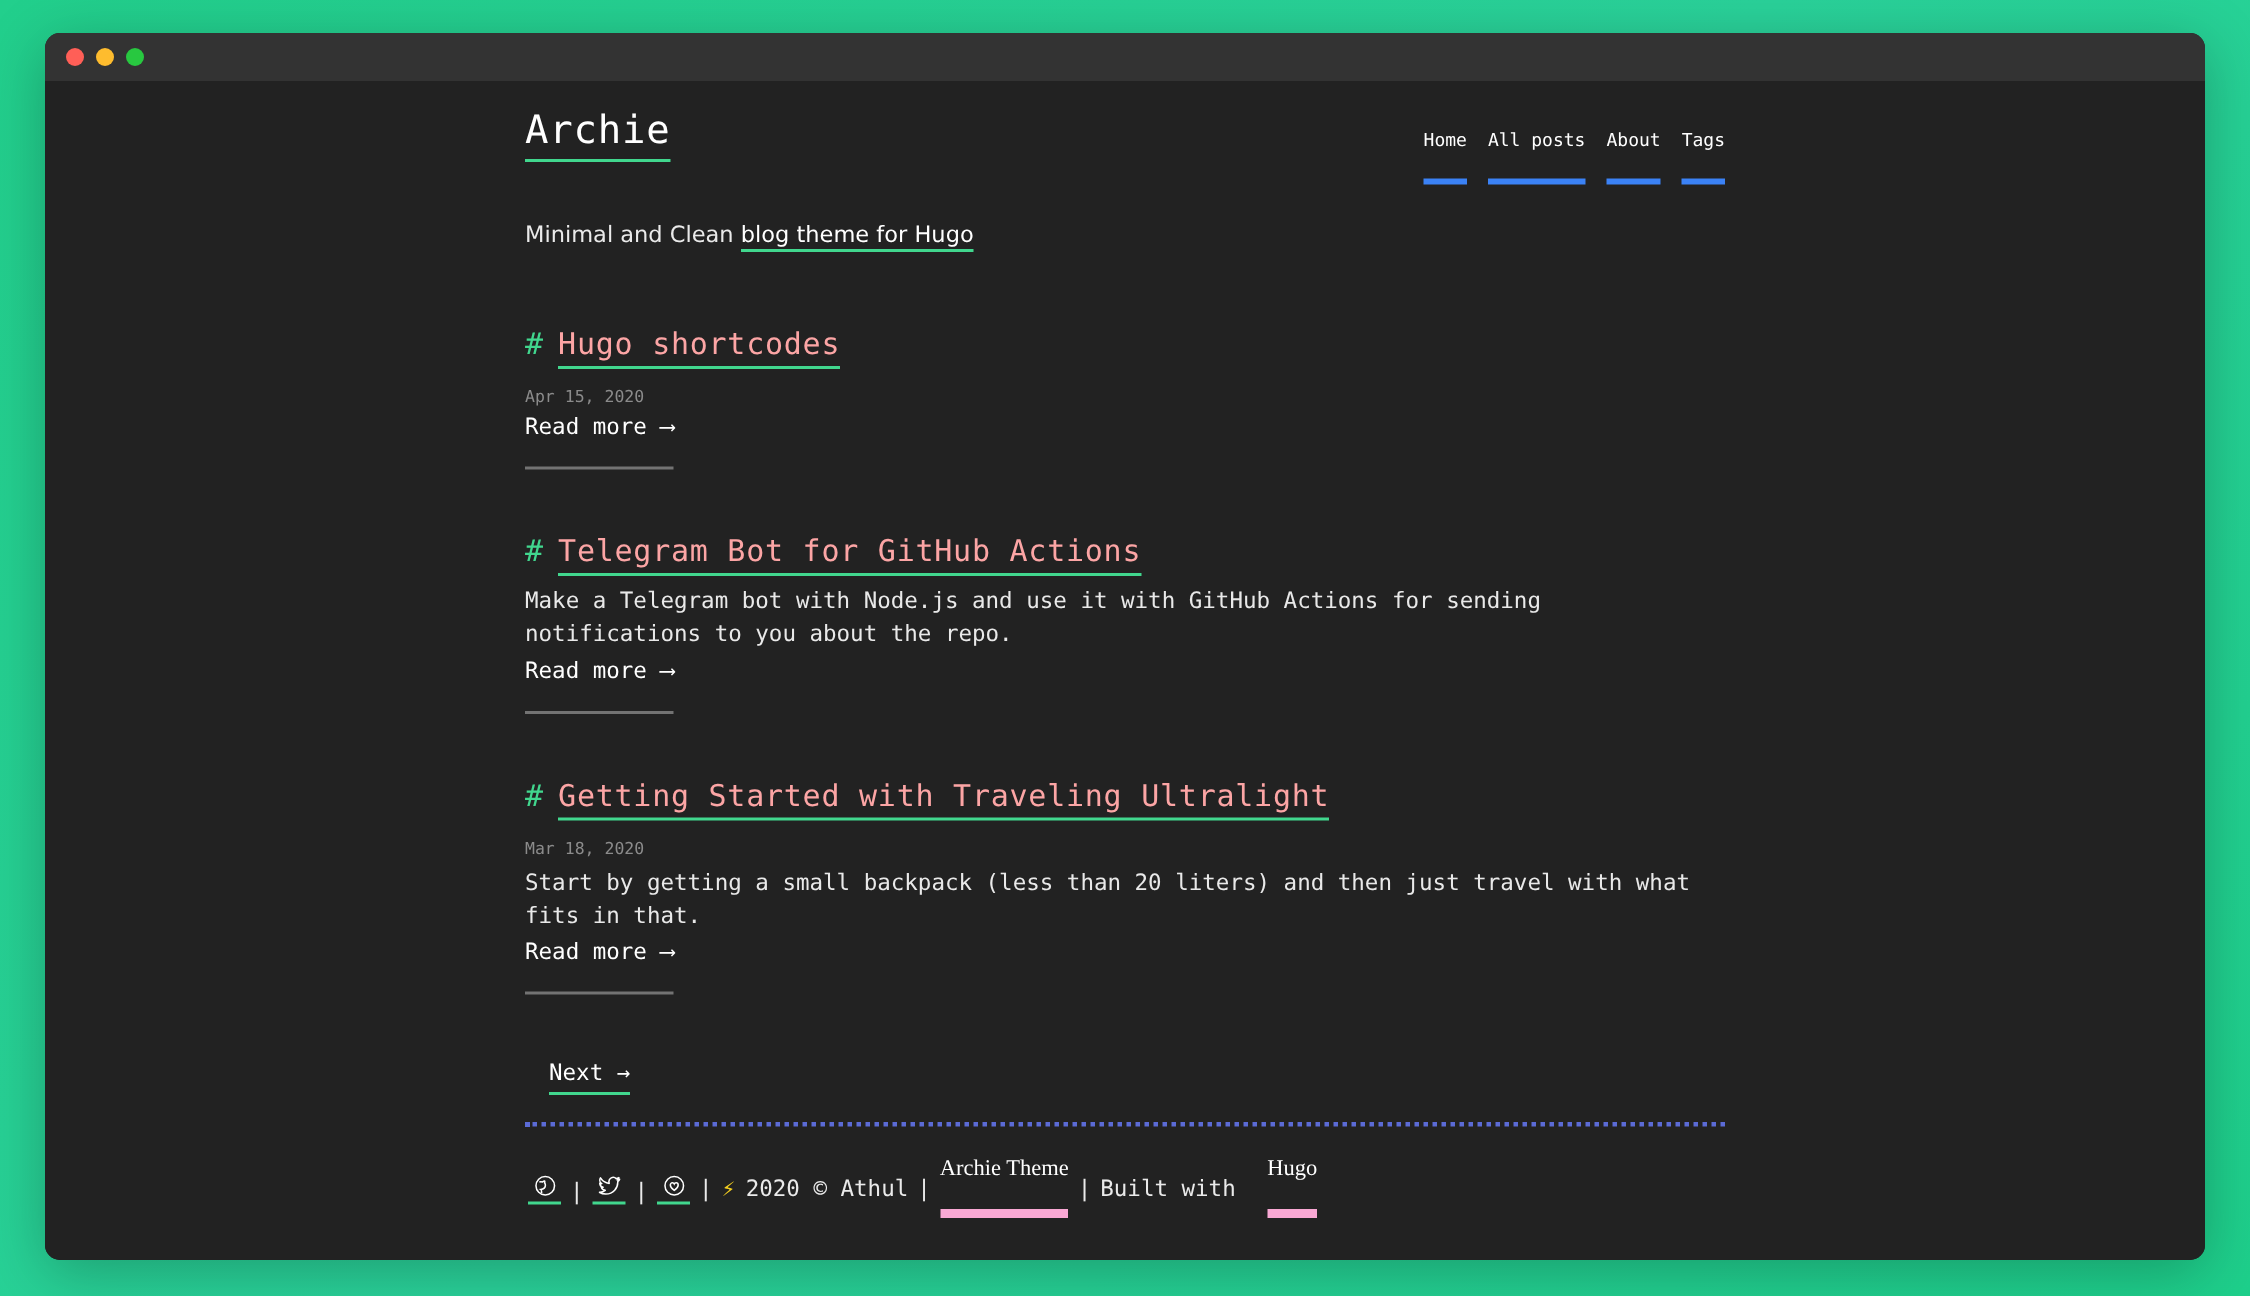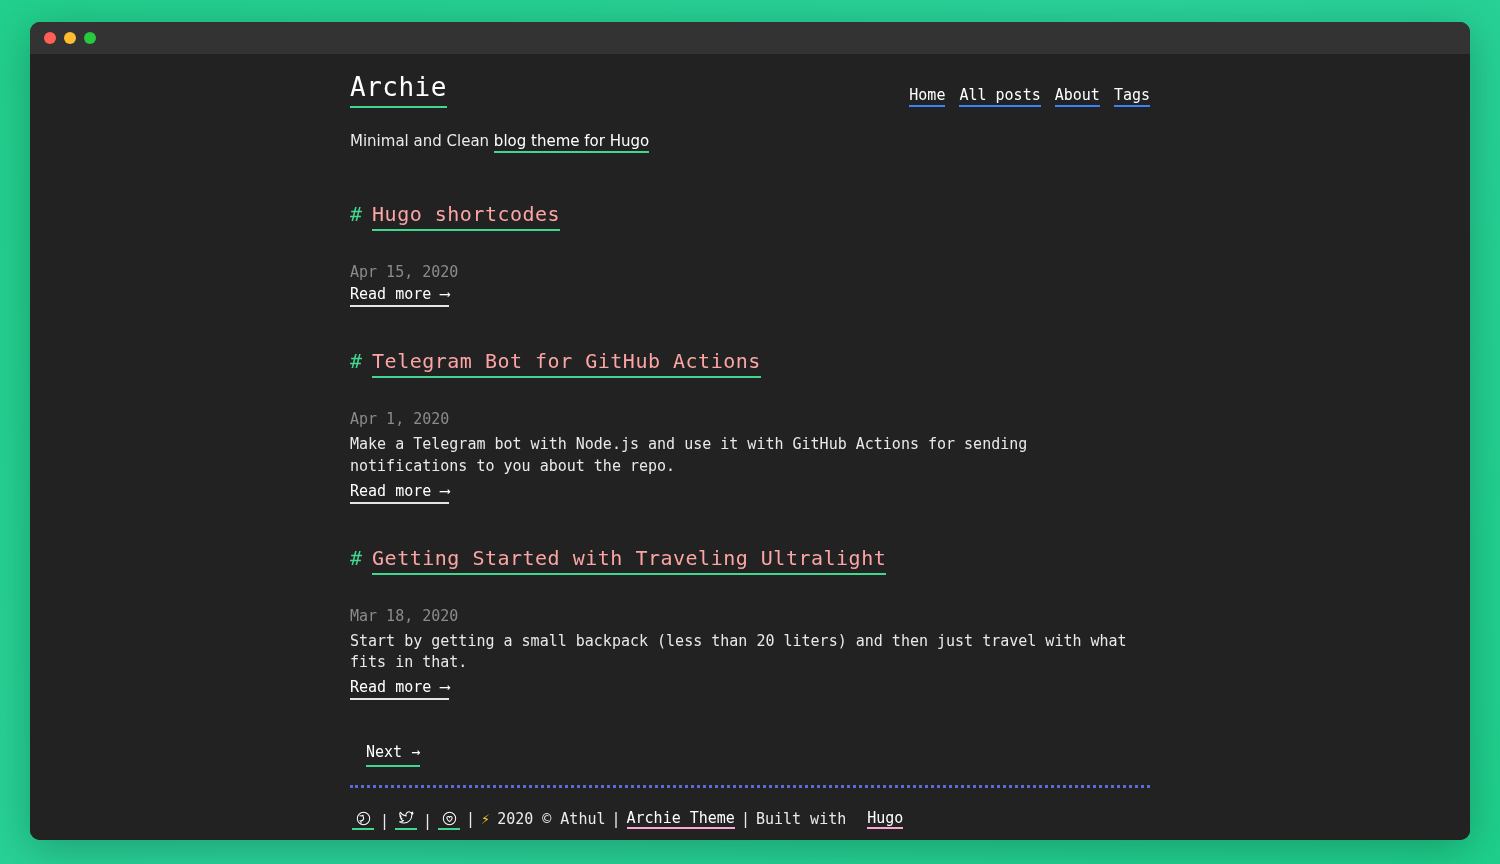--- a/index.html
+++ b/index.html
@@ -78,24 +78,24 @@
     display: inline-block;
     line-height: 1.2;
   }
   .nav {
     display: flex;
     gap: 14px;
     padding-top: 14px;
   }
   .nav a {
     color: #ffffff;
-    font-size: 15px;
-    text-decoration: none;
-    border-bottom: 2px solid #3b82f6;
-    padding-bottom: 1px;
+    font-size: 12px;
+    text-decoration: none;
+    border-bottom: 4px solid #3b82f6;
+    padding-bottom: 19px;
     line-height: 1.2;
   }
 
   .tagline {
     margin-top: 24px;
     font-size: 15px;
     color: #eaeaea;
     font-family: "DejaVu Sans", sans-serif;
   }
   .tagline a {
@@ -123,39 +123,39 @@
   }
   .post-title {
     color: #fca5a5;
     font-size: 20px;
     text-decoration: none;
     border-bottom: 2px solid #41d78e;
     padding-bottom: 3px;
     letter-spacing: 0.5px;
   }
   .post-date {
-    margin-top: 32px;
+    margin-top: 12px;
     color: #8b8b8b;
-    font-size: 15px;
+    font-size: 11px;
   }
   .post-excerpt {
     margin-top: 6px;
     color: #e9e9e9;
     font-size: 15px;
     line-height: 1.45;
     max-width: 790px;
   }
   .read-more {
     display: inline-block;
     margin-top: 4px;
     color: #ffffff;
     font-size: 15px;
     text-decoration: none;
-    border-bottom: 2px solid #e5e5e5;
-    padding-bottom: 2px;
+    border-bottom: 2px solid #737373;
+    padding-bottom: 18px;
   }
 
   .pagination {
     margin-top: 14px;
     padding-left: 16px;
   }
   .pagination a {
     color: #ffffff;
     font-size: 15px;
     text-decoration: none;
@@ -199,22 +199,23 @@
     padding: 0 6px;
   }
   .bolt {
     color: #f5d020;
     font-size: 15px;
     padding-right: 7px;
   }
   .footer a.txt {
     color: #ffffff;
     text-decoration: none;
-    border-bottom: 2px solid #f9a8d4;
-    padding-bottom: 0;
+    border-bottom: 6px solid #f9a8d4;
+    padding-bottom: 18px;
+    font-family: Liberation Serif, serif;
   }
   .footer .plain { color: #eaeaea; }
   svg { display: block; }
 </style>
 </head>
 <body>
 
 <div class="window">
 
   <div class="titlebar">
@@ -249,21 +250,20 @@
           </div>
           <div class="post-date">Apr 15, 2020</div>
           <a class="read-more" href="#">Read more ⟶</a>
         </div>
 
         <div class="post">
           <div class="post-title-row">
             <span class="hash">#</span>
             <a class="post-title" href="#">Telegram Bot for GitHub Actions</a>
           </div>
-          <div class="post-date">Apr 1, 2020</div>
           <div class="post-excerpt">Make a Telegram bot with Node.js and use it with GitHub Actions for sending notifications to you about the repo.</div>
           <a class="read-more" href="#">Read more ⟶</a>
         </div>
 
         <div class="post">
           <div class="post-title-row">
             <span class="hash">#</span>
             <a class="post-title" href="#">Getting Started with Traveling Ultralight</a>
           </div>
           <div class="post-date">Mar 18, 2020</div>

